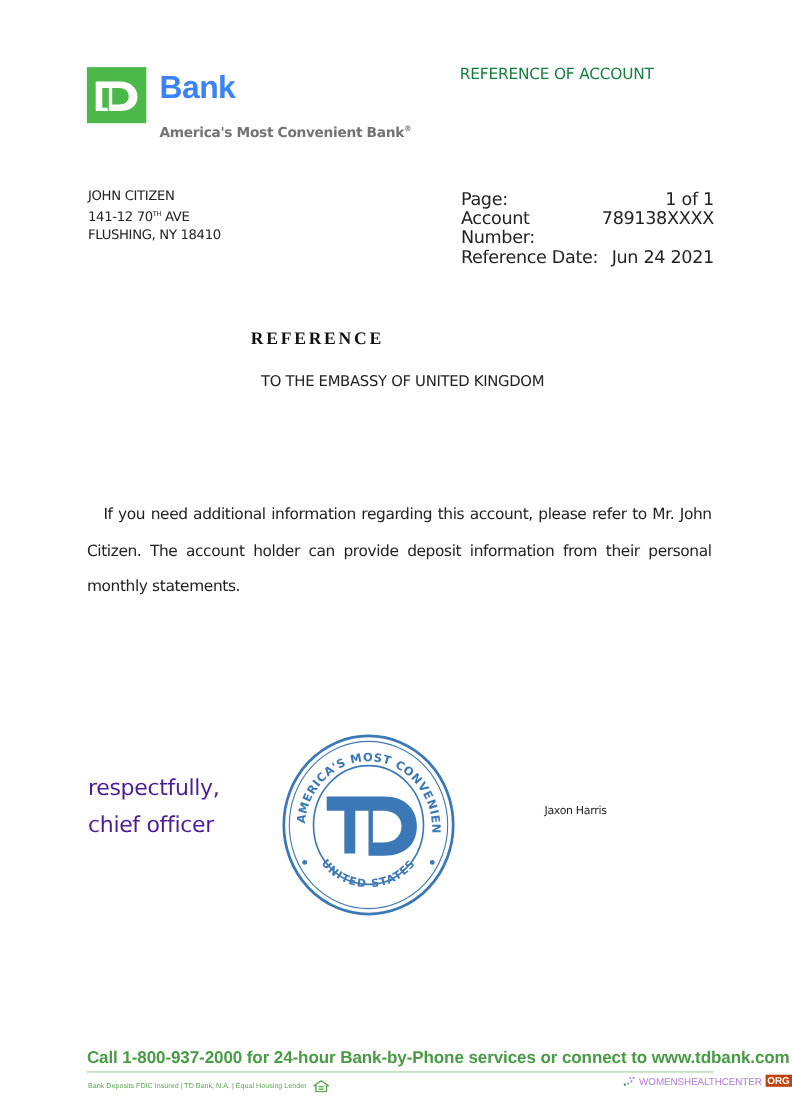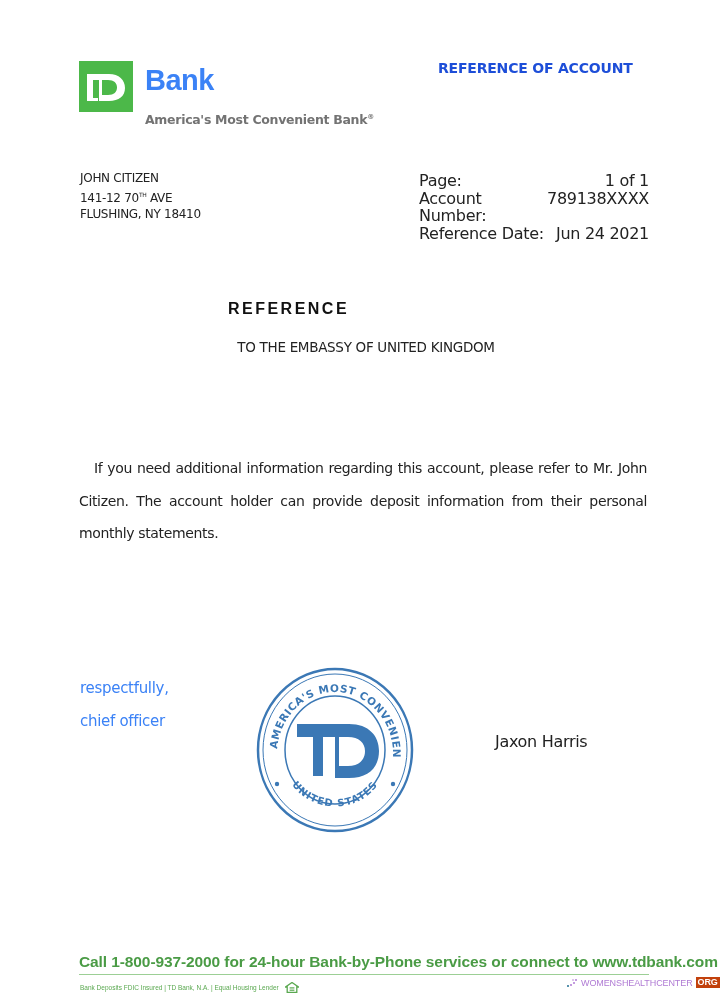--- a/index.html
+++ b/index.html
@@ -26,23 +26,22 @@
     .tagline {
       left: 145px; top: 109px;
       font-family: "DejaVu Sans", sans-serif;
       font-weight: bold; font-size: 12.5px; color: #737373;
       letter-spacing: -0.3px; line-height: 16px;
     }
     .tagline sup { font-size: 7px; }
     .doc-label {
       left: 418px; top: 60px;
       font-family: "DejaVu Sans", sans-serif;
-      font-size: 14px; font-weight: bold; color: #1d4ed8;
+      font-size: 14px; font-weight: normal; color: #15803d;
       letter-spacing: -0.2px;
-      margin-left: 20px;
     }
 
     
     .address {
       left: 80px; top: 170px;
       font-family: "DejaVu Sans", sans-serif;
       font-size: 12px; line-height: 16.5px; color: #222;
       letter-spacing: -0.3px;
     }
     .address sup { font-size: 6px; }
@@ -52,21 +51,21 @@
       left: 419px; top: 172px; width: 230px;
       font-family: "DejaVu Sans", sans-serif;
       font-size: 16px; line-height: 17.5px; color: #222;
       letter-spacing: -0.3px;
     }
     .meta-row { display: flex; justify-content: space-between; }
 
     
     .ref-title {
       left: 0; width: 577px; top: 300px; text-align: center;
-      font-family: Liberation Sans, sans-serif;
+      font-family: Liberation Serif, serif;
       font-weight: bold; font-size: 16px; letter-spacing: 2.5px; color: #111;
       padding-left: 0px;
     }
     .ref-sub {
       left: 0; width: 720px; top: 339px; text-align: center;
       font-family: "DejaVu Sans", sans-serif;
       font-size: 13.5px; color: #222; letter-spacing: -0.3px;
       padding-left: 6px;
     }
 
@@ -76,28 +75,28 @@
       font-family: "DejaVu Sans", sans-serif;
       font-size: 14px; line-height: 32.5px; color: #222;
       text-align: justify; letter-spacing: -0.35px;
     }
     .body-text p { margin: 0; text-indent: 20px; text-align-last: justify; }
     .body-text p.last { text-align-last: left; }
     .body-text p.p2 { text-indent: 15px; }
 
     
     .closing {
-      left: 80px; top: 672px;
-      font-family: "DejaVu Sans", sans-serif;
-      font-size: 15px; line-height: 33px; color: #3b82f6; letter-spacing: -0.3px;
+      left: 80px; top: 700px;
+      font-family: "DejaVu Sans", sans-serif;
+      font-size: 20px; line-height: 33px; color: #4c1d95; letter-spacing: -0.3px;
     }
     .signer {
       left: 495px; top: 732px;
       font-family: "DejaVu Sans", sans-serif;
-      font-size: 16px; color: #222; letter-spacing: -0.3px;
+      font-size: 10px; color: #222; letter-spacing: -0.3px;
     }
 
     .stamp { left: 255px; top: 666px; width: 160px; height: 168px; }
 
     
     .footer-call {
       left: 79px; top: 953px;
       font-family: "Liberation Sans", sans-serif;
       font-weight: bold; font-size: 15.5px; color: #4a9b45;
       letter-spacing: -0.1px; white-space: nowrap;

